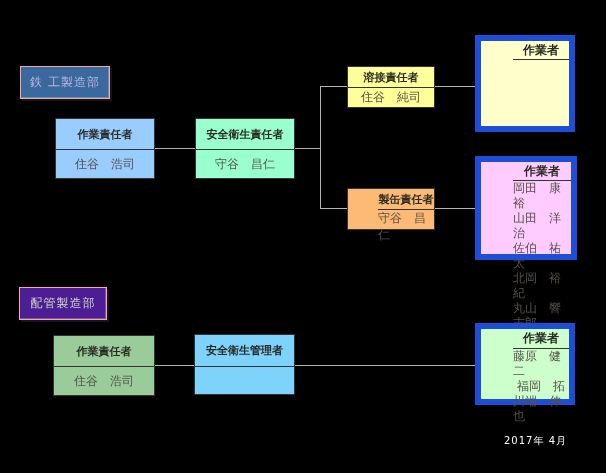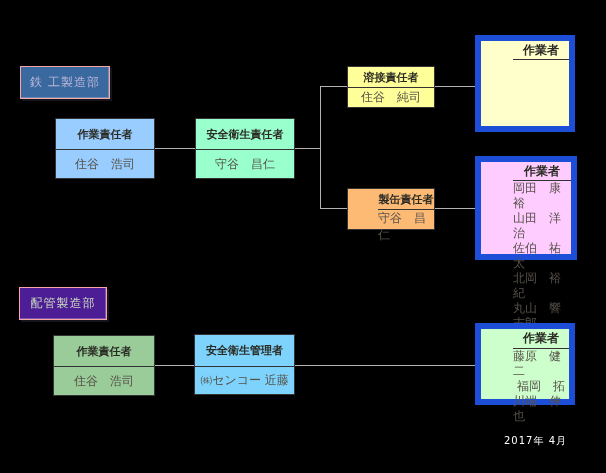--- a/index.html
+++ b/index.html
@@ -92,21 +92,20 @@
     </div>
   </div>
 
   <div class="node bg-midgreen" style="left:53px;top:335px;width:102px;height:61px;">
     <div class="hdr" style="height:30px;">作業責任者</div>
     <div class="nm">住谷　浩司</div>
   </div>
 
   <div class="node bg-purple" style="left:194px;top:334px;width:101px;height:61px;">
     <div class="hdr" style="height:31px;">安全衛生管理者</div>
-    <div class="nm">㈱センコー 近藤</div>
   </div>
 
   <div class="workers bg-palegreen" style="left:475px;top:323px;width:100px;height:82px;">
     <div class="hdr" style="height:19px;">作業者</div>
     <div class="list">
       <div>藤原　健二</div>
       <div>福岡　拓</div>
       <div>川端　伸也</div>
     </div>
   </div>

